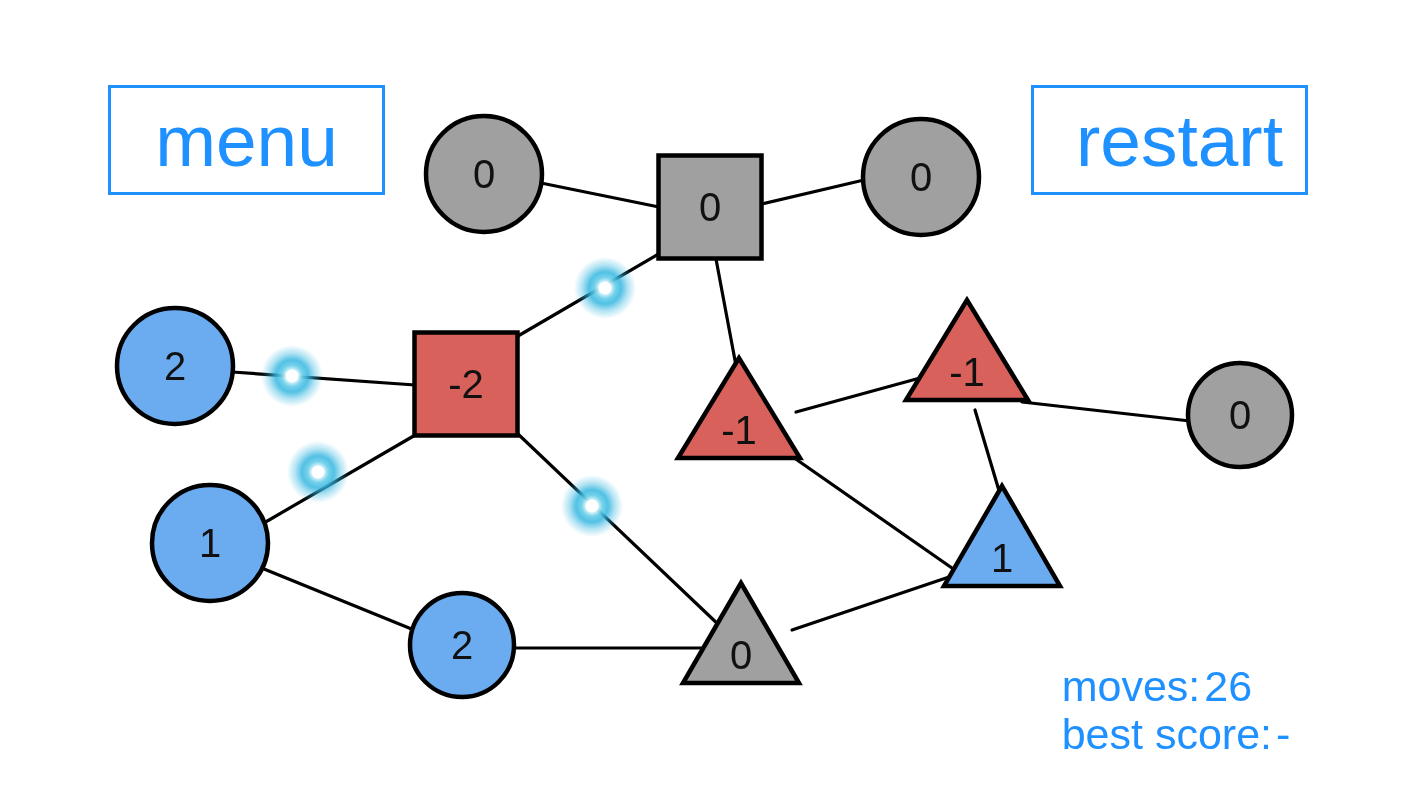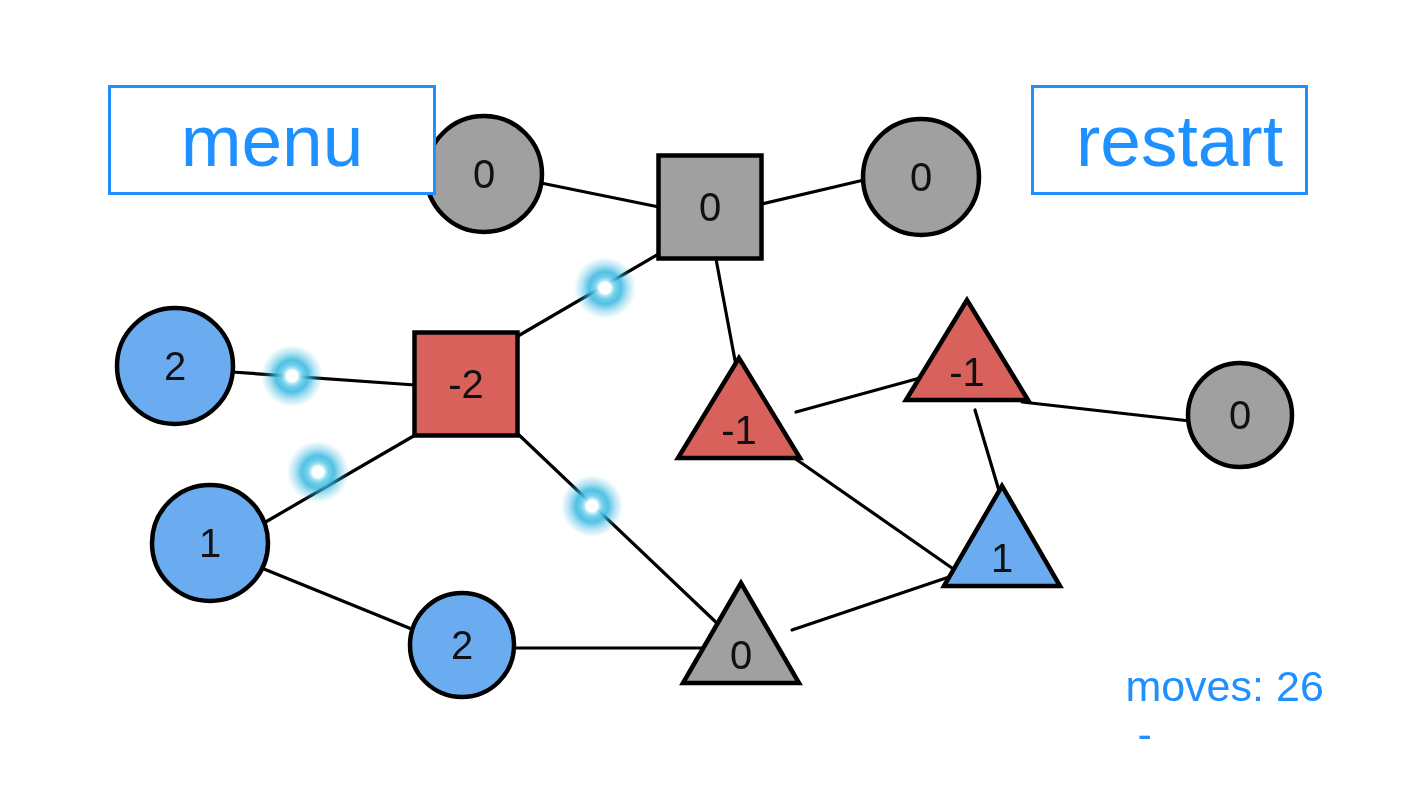--- a/index.html
+++ b/index.html
@@ -68,21 +68,21 @@
     align-items: center;
     justify-content: center;
     letter-spacing: 0px;
     cursor: pointer;
     user-select: none;
   }
 
   #btn-menu {
     left: 108px;
     top: 85px;
-    width: 328px;
+    width: 277px;
     height: 110px;
     font-size: 73px;
   }
 
   #btn-restart {
     left: 1031px;
     top: 85px;
     width: 277px;
     height: 110px;
     font-size: 73px;
@@ -106,21 +106,21 @@
     display: flex;
     justify-content: flex-start;
     align-items: baseline;
     white-space: nowrap;
   }
   .stat-label { }
   .stat-value {
     display: inline-block;
     min-width: 70px;
     text-align: left;
-    margin-left: 12px;
+    margin-left: 4px;
   }
 </style>
 </head>
 <body>
 
 <div id="stage">
 
   <svg id="graph" viewBox="0 0 1414 800" xmlns="http://www.w3.org/2000/svg">
     <defs>
       <radialGradient id="glowGrad" cx="50%" cy="50%" r="50%">
@@ -221,17 +221,18 @@
   <div class="ui-button" id="btn-menu">menu</div>
 
   <div class="ui-button" id="btn-restart">restart</div>
 
   <div id="stats">
     <div class="stat-row">
       <span class="stat-label">moves:</span>
       <span class="stat-value">26</span>
     </div>
     <div class="stat-row">
+      <span class="stat-label">best score:</span>
       <span class="stat-value">-</span>
     </div>
   </div>
 
 </div>
 
 </body></html>

